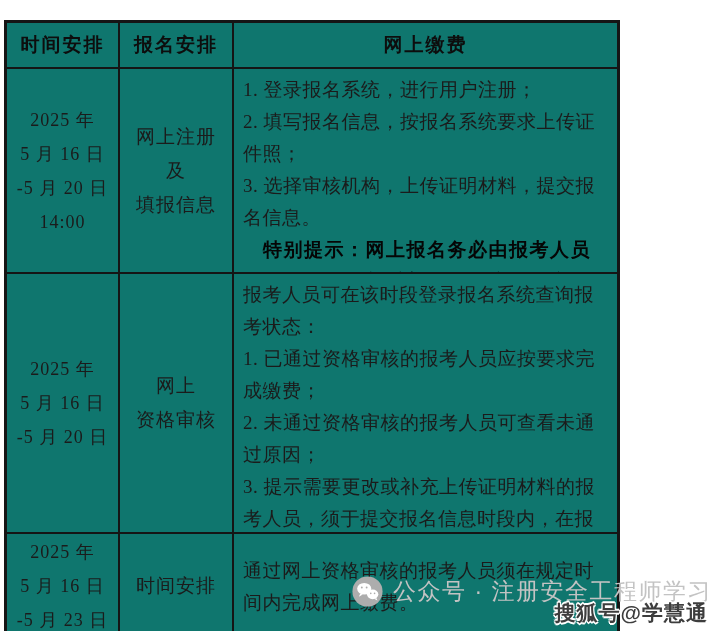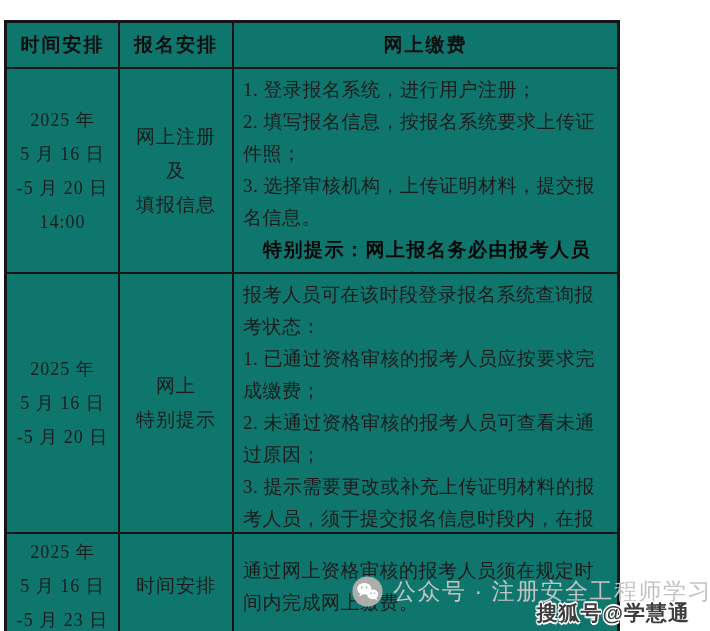--- a/index.html
+++ b/index.html
@@ -47,21 +47,21 @@
     position:absolute;left:352px;top:576px;
     display:flex;align-items:center;gap:10px;
     pointer-events:none;
   }
   .wechat-icon{width:31px;height:31px;flex:0 0 auto;}
   .wechat-label{
     font-family:"Liberation Sans","DejaVu Sans",sans-serif;
     font-size:23px;color:#c3c3c3;letter-spacing:1.5px;white-space:nowrap;
   }
   .watermark-sohu{
-    position:absolute;right:20px;top:599px;
+    position:absolute;right:2px;top:599px;
     font-family:"Liberation Sans","DejaVu Sans",sans-serif;
     font-size:21px;font-weight:700;color:#3d3d3d;letter-spacing:1px;
     text-shadow:-1px -1px 0 #fff,1px -1px 0 #fff,-1px 1px 0 #fff,1px 1px 0 #fff,0 2px 0 #fff,0 -2px 0 #fff;
     white-space:nowrap;
   }
 </style>
 </head>
 <body>
 
 <div class="tbl">
@@ -81,21 +81,21 @@
     <div class="ml">1. 登录报名系统，进行用户注册；
 2. 填写报名信息，按报名系统要求上传证件照；
 3. 选择审核机构，上传证明材料，提交报名信息。</div>
     <div class="ml bold-note">特别提示：网上报名务必由报考人员本人操作，并妥善保管用户名及密码，如泄露给他人导致个人信息被篡改，相关后果自行承担。</div>
   </div>
 
   <div class="cell time ml">2025 年
 5 月 16 日
 -5 月 20 日</div>
   <div class="cell plan ml">网上
-特别提示</div>
+资格审核</div>
   <div class="cell req last-col">
     <div class="ml">报考人员可在该时段登录报名系统查询报考状态：
 1. 已通过资格审核的报考人员应按要求完成缴费；
 2. 未通过资格审核的报考人员可查看未通过原因；
 3. 提示需要更改或补充上传证明材料的报考人员，须于提交报名信息时段内，在报名系统中完成材料补充及提交工作。对审核结果有异议的考生，须在审核时段内联系审核机构进行咨询，各审核机构联系方式见附件。</div>
   </div>
 
   <div class="cell time ml last-row row3">2025 年
 5 月 16 日
 -5 月 23 日</div>

